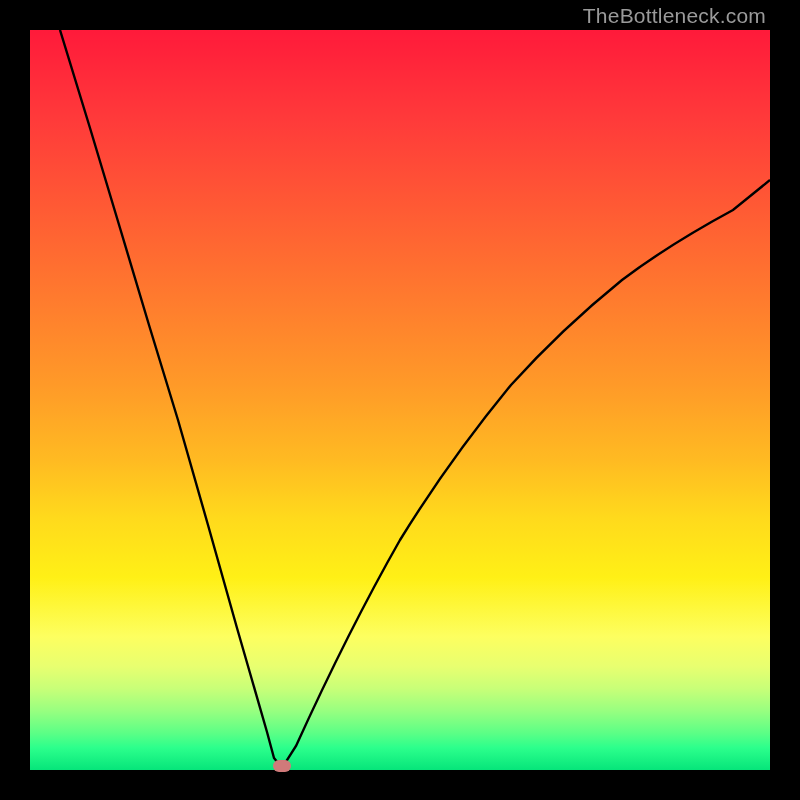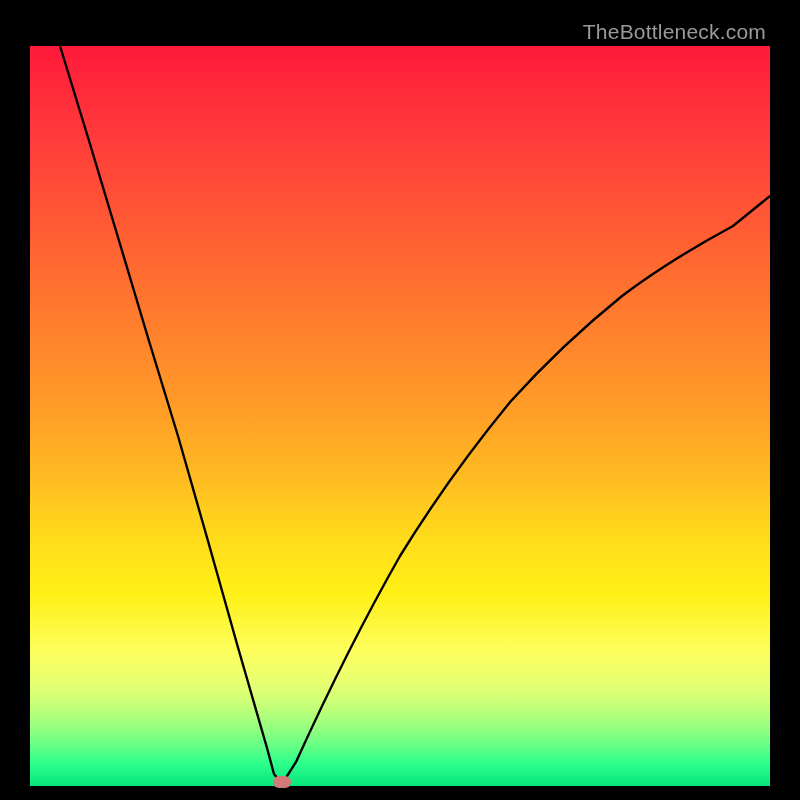--- a/index.html
+++ b/index.html
@@ -5,21 +5,21 @@
   * { margin: 0; padding: 0; box-sizing: border-box; }
   body {
     width: 800px;
     height: 800px;
     background: #000;
     position: relative;
     font-family: Arial, sans-serif;
   }
   .outer {
     position: absolute;
-    top: 16px; left: 0;
+    top: 0; left: 0;
     width: 800px; height: 753px;
     background: #000;
     padding-left: 33px;
   }
   .plot-area {
     position: absolute;
     top: 30px;
     left: 30px;
     width: 740px;
     height: 740px;

